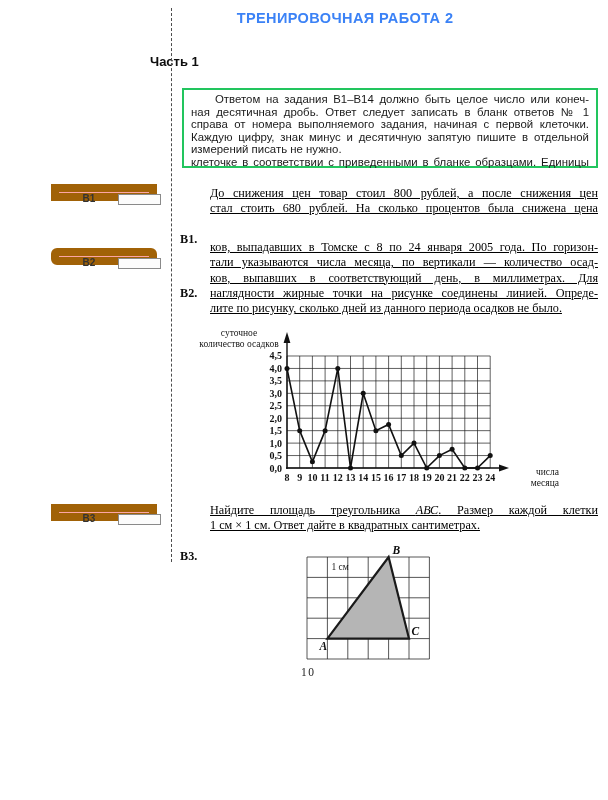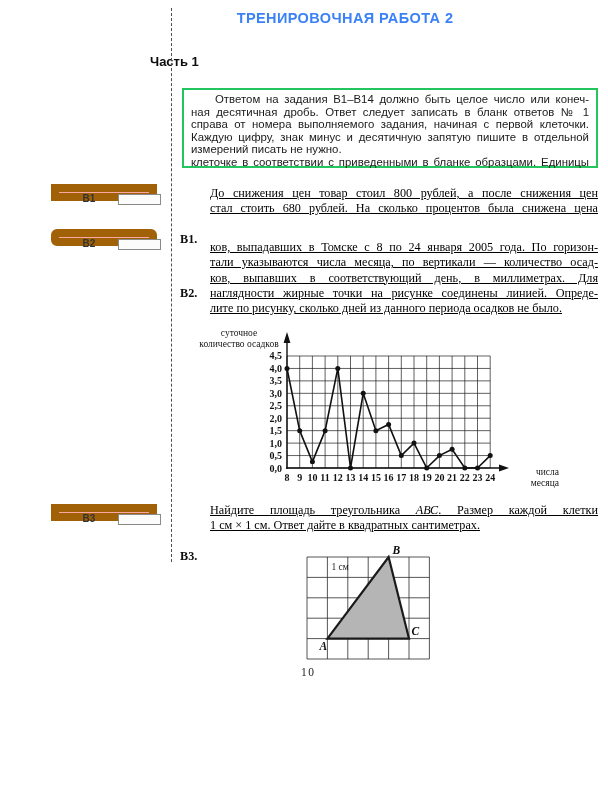--- a/index.html
+++ b/index.html
@@ -29,21 +29,21 @@
   .dashed-sep{left:171px;top:8px;height:554px;width:0;border-left:1.5px dashed #4d4d4d;}
 
   
   .answer-box{width:106px;height:17px;box-sizing:border-box;background:#fca5a5;
     border:8px solid #a16207;}
   .answer-box .lbl{position:absolute;left:0;top:0;width:60px;height:13px;
     text-align:center;font:bold 10px/13px "Liberation Sans",sans-serif;color:#333;}
   .answer-box .inset{position:absolute;left:59px;top:1.5px;width:41px;height:9px;
     background:#fcfcfc;border:1px solid #8a8a8a;}
   .ab1{left:51px;top:184px;}
-  .ab2{left:51px;top:229px;border-radius:6px;}
+  .ab2{left:51px;top:248px;border-radius:6px;}
   .ab3{left:51px;top:504px;}
 
   
   .task{left:180px;width:418px;}
   .task .tlabel{position:absolute;left:0;top:0;
     font:bold 12.2px "Liberation Serif",serif;color:#0e0e0e;margin-top:46px;}
   .task .ttext{margin-left:30px;width:388px;
     font:12.2px/15.3px "Liberation Serif",serif;color:#000000;text-decoration:underline;}
   .t-b1{top:186px;}
   .t-b2{top:240px;}

